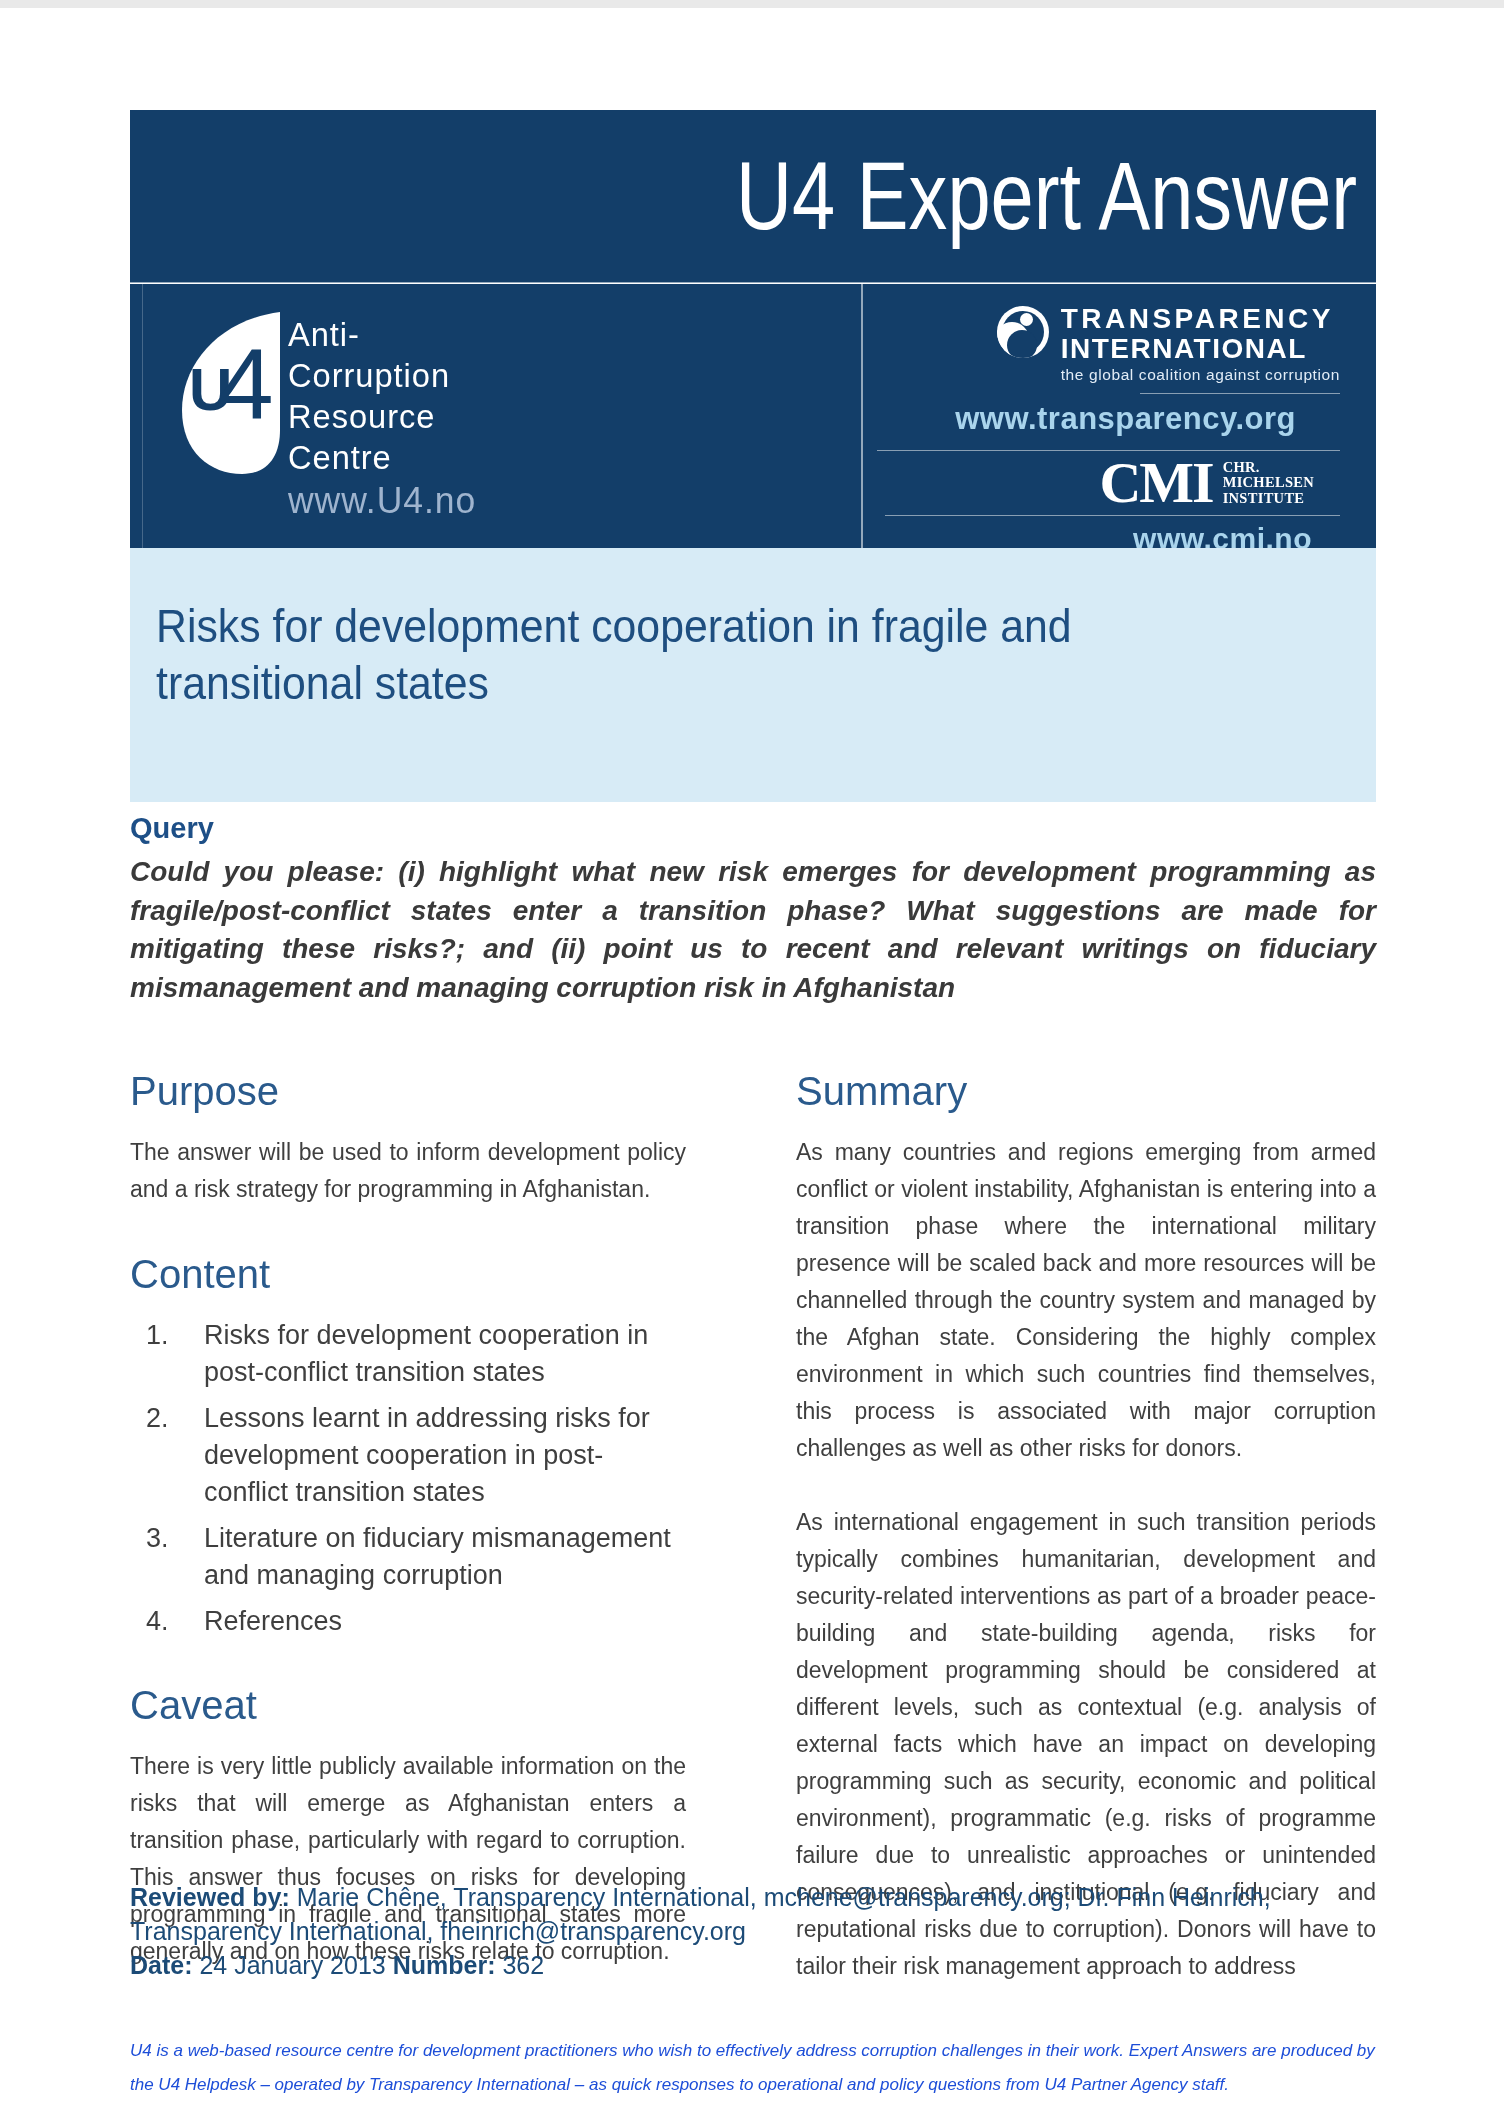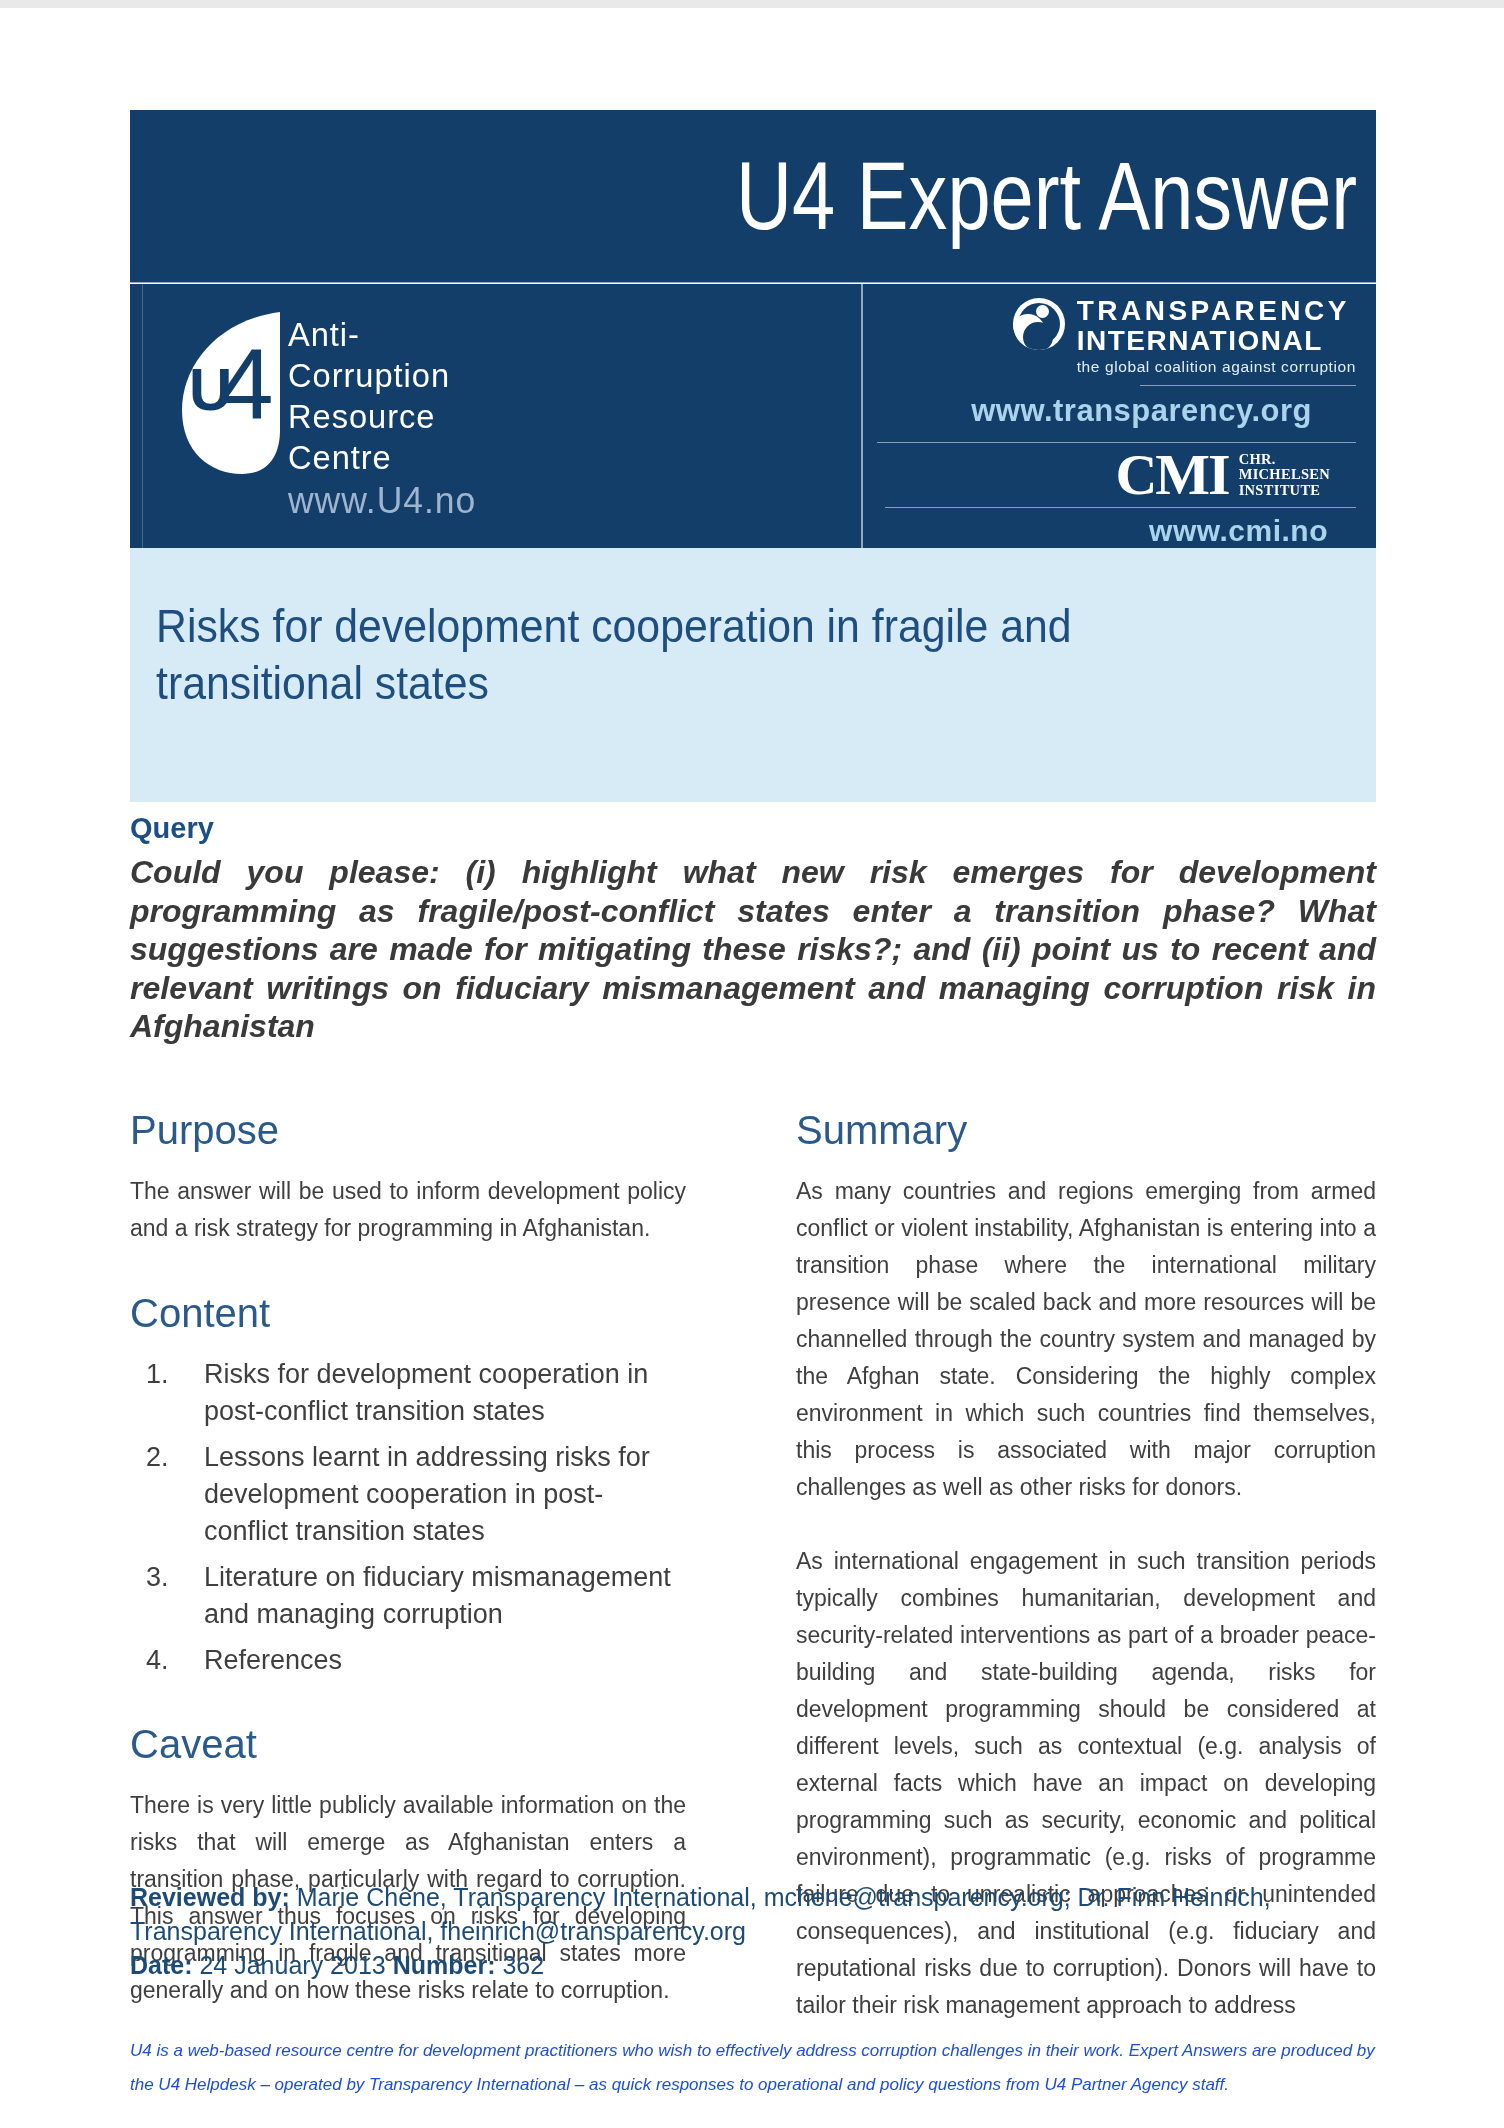--- a/index.html
+++ b/index.html
@@ -39,21 +39,21 @@
   }
   .u4-mark .u { position:absolute; left:9px; top:50px; font-size:60px; font-weight:600; }
   .u4-mark .four { position:absolute; left:38px; top:24px; font-size:100px; font-weight:500; }
   .u4-text {
     position:absolute; left:158px; top:30px; color:#ffffff;
     font-size:34px; line-height:41px; font-weight:300; letter-spacing:1px;
     transform:scaleX(0.96); transform-origin:left top;
   }
   .u4-url { color:#9fb4ce; font-size:37px; letter-spacing:1px; margin-top:2px; }
   .v-divider { width:2px; background:rgba(255,255,255,0.55); }
-  .logo-right { flex:1; position:relative; padding:20px 20px 0 14px; display:flex; flex-direction:column;justify-content:flex-end; }
+  .logo-right { flex:1; position:relative; padding:20px 36px 0 14px; display:flex; flex-direction:column; }
   .ti-row { display:flex; justify-content:flex-end; align-items:flex-start; gap:12px; }
   .ti-globe { position:relative; width:52px; height:52px; border-radius:50%; background:#ffffff; overflow:hidden; flex:0 0 auto; margin-top:2px; }
   .ti-globe .g1 { position:absolute; left:5px; top:5px; width:42px; height:42px; border-radius:50%; background:#133e69; }
   .ti-globe .g2 { position:absolute; left:-2px; top:16px; width:34px; height:34px; border-radius:50%; background:#ffffff; }
   .ti-globe .g3 { position:absolute; left:10px; top:24px; width:30px; height:30px; border-radius:50%; background:#133e69; }
   .ti-globe .g4 { position:absolute; left:23px; top:7px; width:13px; height:13px; border-radius:50%; background:#ffffff; }
   .ti-nameblock { text-align:left; }
   .ti-name1 { color:#fff; font-size:28px; font-weight:700; letter-spacing:3.5px; line-height:30px; }
   .ti-name2 { color:#fff; font-size:28px; font-weight:700; letter-spacing:1.5px; line-height:30px; }
   .ti-tagline { color:#e2edf7; font-size:15.5px; font-weight:400; letter-spacing:0.6px; text-align:right; margin-top:2px; }
@@ -72,21 +72,21 @@
   }
   .doc-title {
     padding:50px 40px 0 28px; width:1210px;
     color:#1e4e80; font-size:46px; line-height:57px; font-weight:400;
     transform:scaleX(0.93); transform-origin:left top; letter-spacing:0px;
   }
   
   .main { position:absolute; left:130px; top:804px; width:1246px; }
   .query-heading { color:#1d4f87; font-size:29px; font-weight:700; margin-bottom:8px; }
   .query-text {
-    color:#3a3a3a; font-size:32px; line-height:38.5px; font-weight:700; font-style:italic;
+    color:#3a3a3a; font-size:28px; line-height:38.5px; font-weight:700; font-style:italic;
     text-align:justify;
   }
   .columns { display:flex; margin-top:62px; }
   .col-left { width:556px; margin-right:110px; flex:0 0 auto; }
   .col-right { width:580px; flex:0 0 auto; }
   h2.sec { color:#2a5a8c; font-size:40px; font-weight:400; margin-bottom:20px; letter-spacing:0; }
   .body-p { color:#3f3f3f; font-size:23px; line-height:37px; text-align:justify; }
   .gap-lg { height:44px; }
   .gap-md { height:34px; }
   .content-list { margin-top:4px; }

